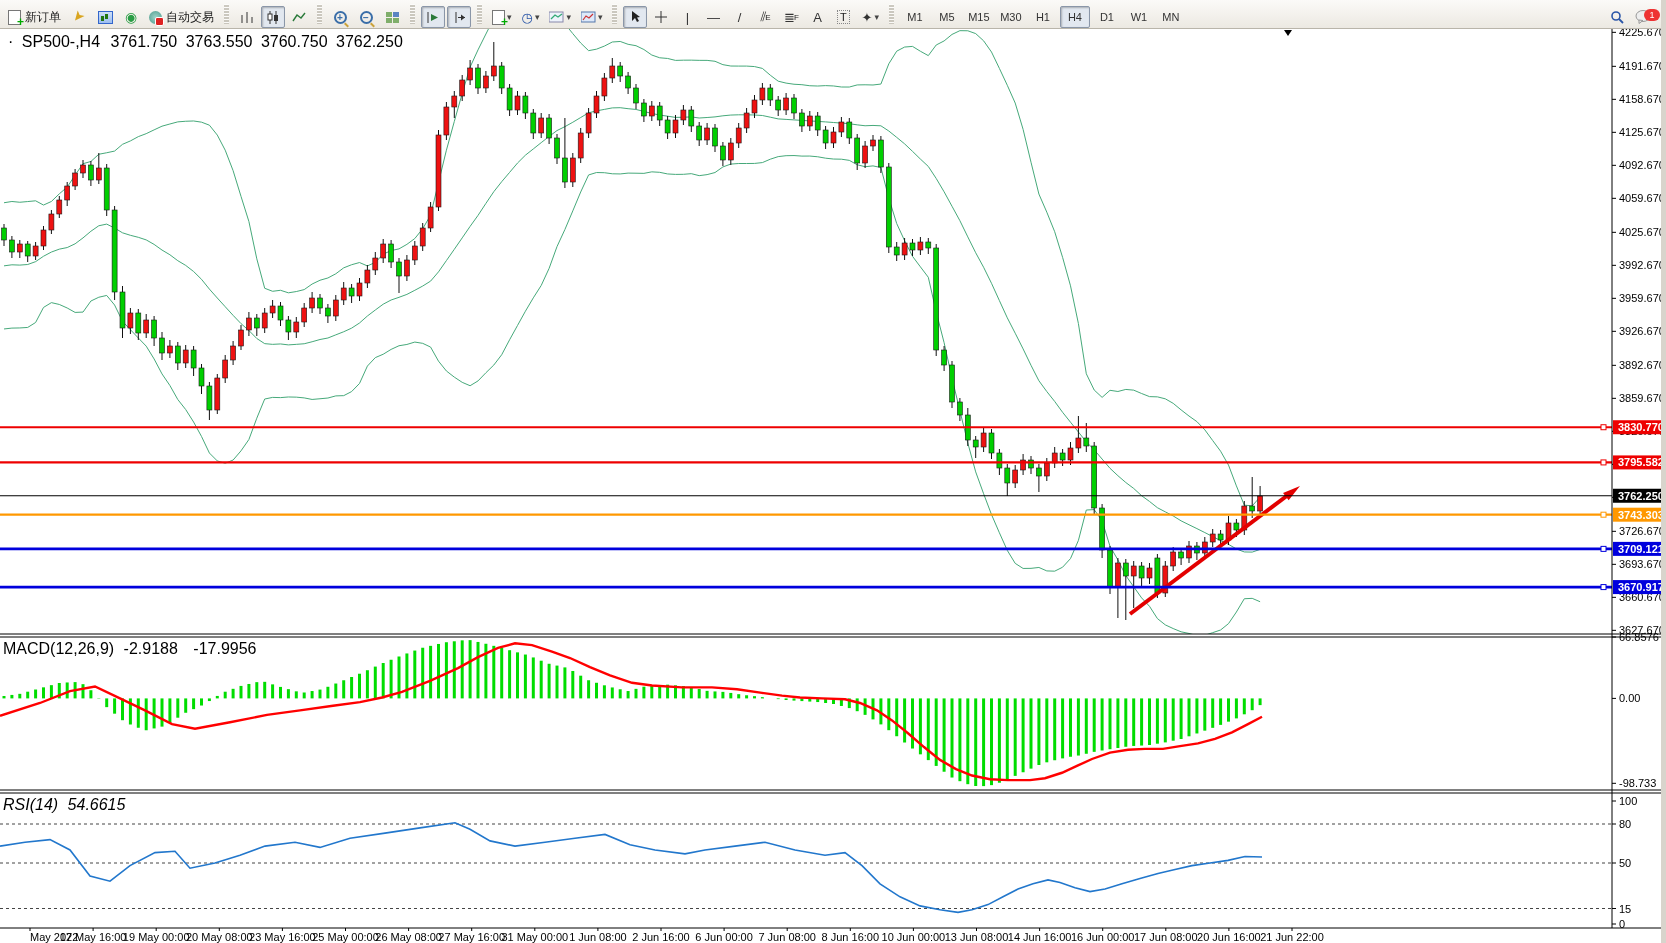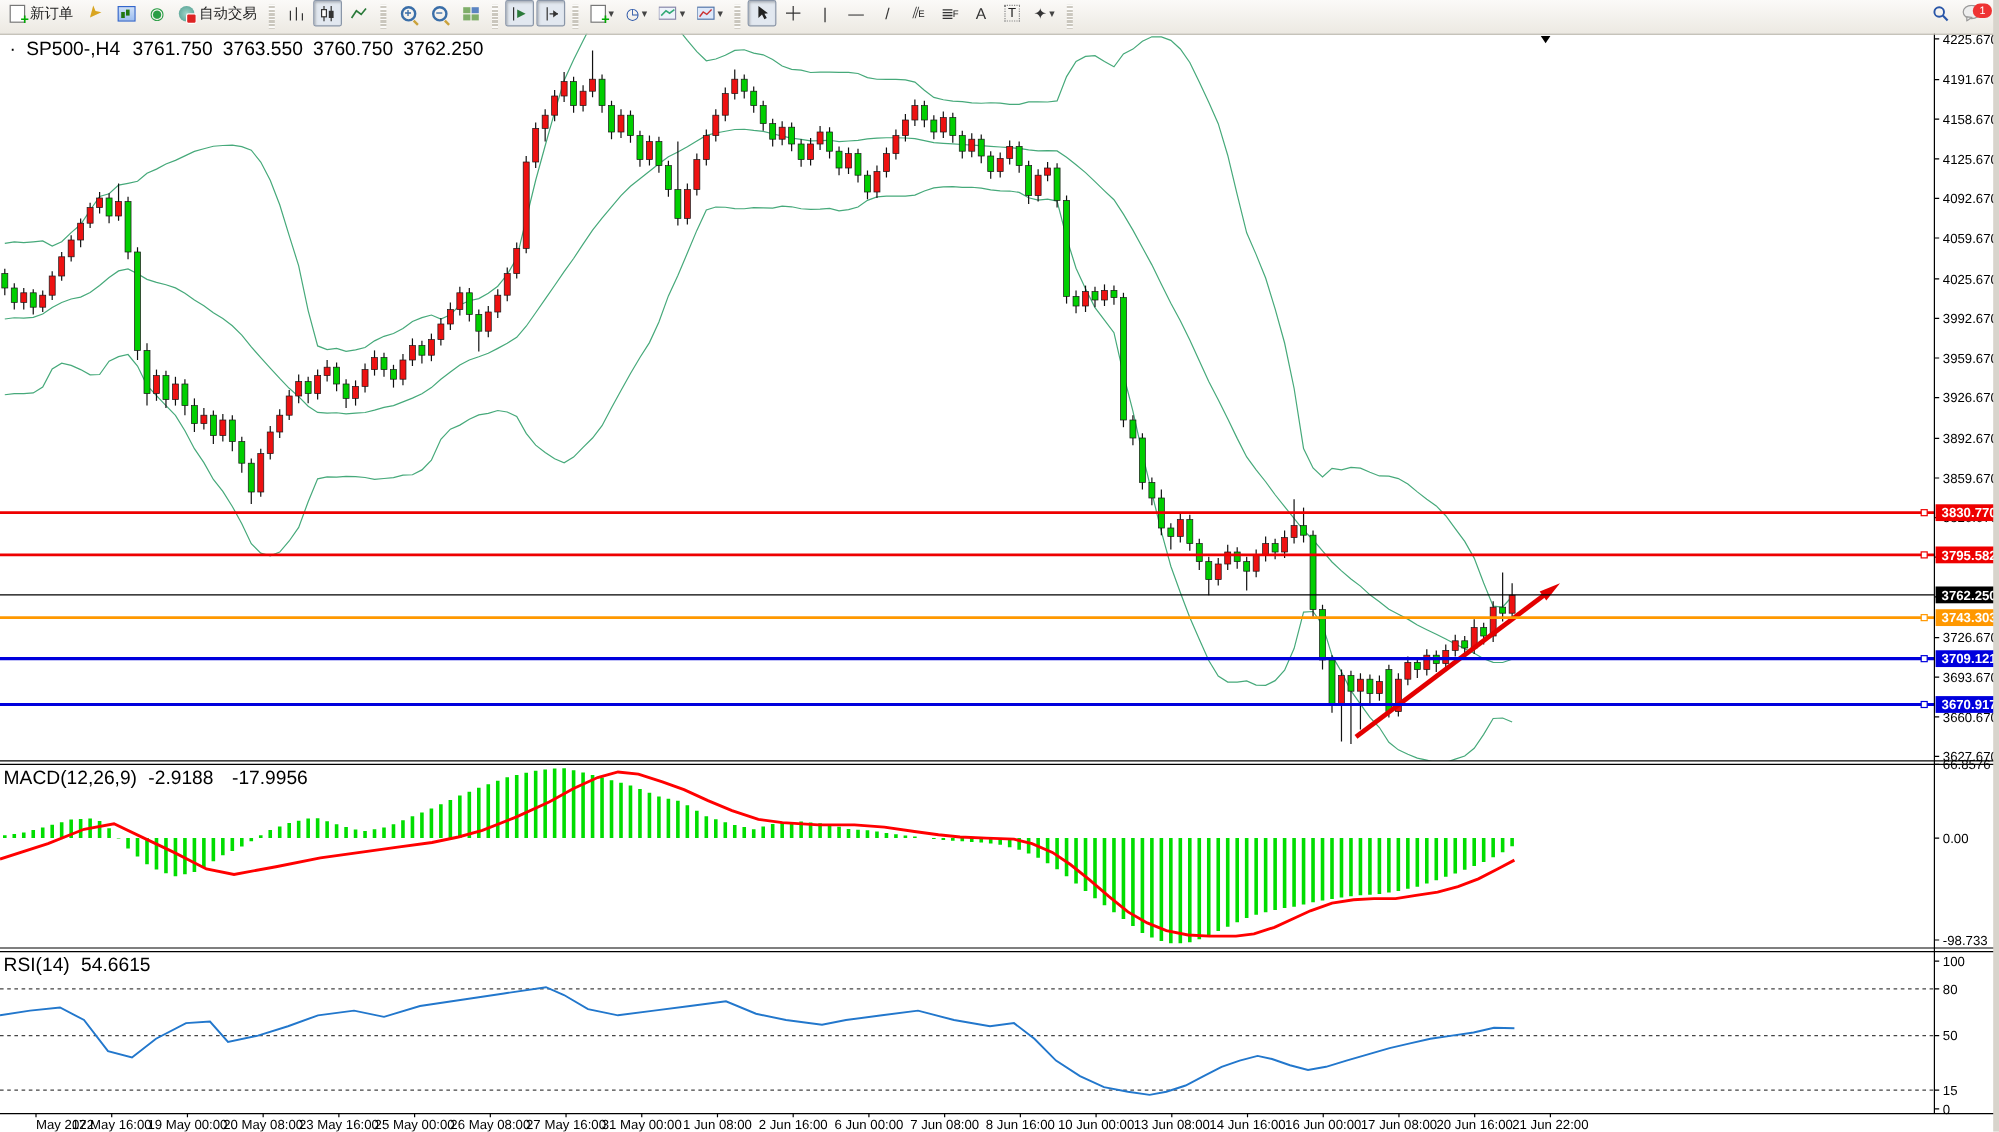--- a/index.html
+++ b/index.html
@@ -1,20 +1,20 @@
 <!DOCTYPE html>
 <html><head>
 <meta charset="utf-8">
 <style>
   html,body{margin:0;padding:0;width:1666px;height:943px;overflow:hidden;background:#fff;
     font-family:"Liberation Sans",sans-serif;-webkit-font-smoothing:none;}
   
   .toolbar{position:absolute;left:0;top:0;width:1666px;height:28px;background:linear-gradient(#fbfaf8,#ece9e2);
     border-bottom:1px solid #b9b5aa;display:flex;align-items:center;font-size:12px;color:#222;z-index:5;}
-  .tgroup{display:flex;align-items:flex-start;height:28px;padding:0 3px;}
+  .tgroup{display:flex;align-items:flex-end;height:28px;padding:0 3px;}
   .grip{width:5px;height:20px;margin:0 2px;background:repeating-linear-gradient(#fff 0 1px,#b9b5aa 1px 3px);opacity:.7;}
   .tbtn{display:flex;align-items:center;justify-content:center;min-width:24px;height:22px;margin:0 1px;padding:0 3px;
     border:1px solid transparent;border-radius:2px;box-sizing:border-box;cursor:default;white-space:nowrap;}
   .tbtn.pressed{border:1px solid #8a96a8;background:#e2e8f0;box-shadow:inset 1px 1px 2px rgba(0,0,0,.25);}
   .tbtn .lbl{margin-left:4px;}
   .tf{min-width:30px;font-size:11px;color:#333;}
   .dd{font-size:9px;margin-left:2px;color:#444;}
   .spacer{flex:1;}
   
   .ic{display:inline-block;position:relative;}
@@ -35,21 +35,21 @@
   .glyph{font-size:13px;color:#333;}
   .sub{font-size:8px;vertical-align:-3px;margin-left:-1px;}
   .ic-label-t{border:1px dotted #888;padding:0 2px;font-size:11px;}
   .badge{position:absolute;top:2px;right:-6px;min-width:12px;height:12px;background:#e33;border-radius:7px;
     color:#fff;font-size:9px;line-height:12px;text-align:center;padding:0 2px;}
   
   .chartarea{position:absolute;left:0;top:0;width:1666px;height:943px;}
   .overlay{position:absolute;font-size:16px;color:#000;z-index:3;white-space:nowrap;}
   #chart-title{left:8px;top:33px;}
   #macd-label{left:3px;top:640px;}
-  #rsi-label{left:3px;top:796px;}
+  #rsi-label{left:3px;top:796px;font-style:italic;}
   .rightedge{position:absolute;right:0;top:0;width:5px;height:943px;background:#d8d4cc;z-index:6;}
 </style>
 </head>
 <body>
 
 <div class="toolbar">
   <div class="tgroup">
     <div class="tbtn">
       <span class="ic ic-doc"></span>
       <span class="lbl">新订单</span>
@@ -191,20 +191,31 @@
       </div>
     <div class="tbtn">
         <span class="ic-label-t">T</span>
       </div>
     <div class="tbtn">
         <span class="glyph">✦</span>
         <span class="dd">▾</span>
       </div>
   </div>
   <div class="grip"></div>
+  <div class="tgroup" id="tf-group">
+      <div class="tbtn tf">M1</div>
+      <div class="tbtn tf">M5</div>
+      <div class="tbtn tf">M15</div>
+      <div class="tbtn tf">M30</div>
+      <div class="tbtn tf">H1</div>
+      <div class="tbtn tf pressed">H4</div>
+      <div class="tbtn tf">D1</div>
+      <div class="tbtn tf">W1</div>
+      <div class="tbtn tf">MN</div>
+    </div>
   <div class="spacer"></div>
   <div class="tgroup">
     <div class="tbtn">
       <svg width="15" height="15">
           <circle cx="6" cy="6" r="4" fill="none" stroke="#2a56a8" stroke-width="1.6"></circle>
           <line x1="9" y1="9" x2="13" y2="13" stroke="#2a56a8" stroke-width="1.8"></line>
         </svg>
     </div>
     <div class="tbtn" style="position:relative;margin-right:8px">
       <svg width="16" height="14">

